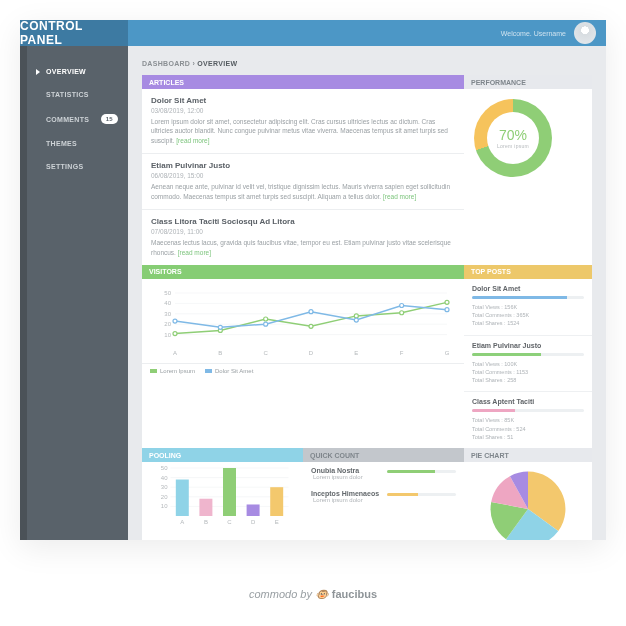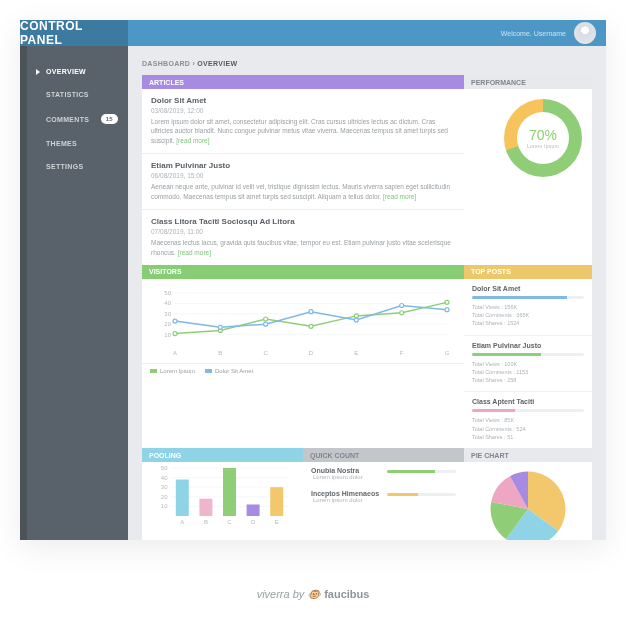--- a/index.html
+++ b/index.html
@@ -24,21 +24,21 @@
   .card{background:#fff;}
   .card-header{height:14px;display:flex;align-items:center;color:#fff;font-size:7px;font-weight:600;padding:0 7px;}
   .articles{grid-column:1 / span 2;}
   .art{padding:7px 9px 8px;border-bottom:1px solid #eceef0;}
   .art:last-child{border-bottom:none;}
   .art h3{font-size:8px;color:#5b6167;font-weight:700;margin-bottom:2px;}
   .art .date{font-size:6.5px;color:#aeb3b7;margin-bottom:3px;}
   .art p{font-size:6.5px;color:#9aa0a4;line-height:1.45;}
   .more{color:#7cc47c;}
   .perf{grid-column:3;}
-  .perf-body{display:flex;align-items:center;justify-content:flex-end;padding:10px;}
+  .perf-body{display:flex;align-items:center;justify-content:flex-start;padding:10px;}
   .donut{width:78px;height:78px;border-radius:50%; background:conic-gradient(#8fce76 0 252deg, #f6c35c 252deg 360deg); display:flex;align-items:center;justify-content:center;}
   .donut::before{content:"";position:absolute;}
   .donut-hole{width:52px;height:52px;border-radius:50%;background:#fff;display:flex;flex-direction:column;align-items:center;justify-content:center;}
   .donut-pct{font-size:14px;color:#8fce76;font-weight:500;}
   .donut-lbl{font-size:5px;color:#b5b9bc;letter-spacing:.3px;}
   .topposts{grid-column:3;}
   .tp-item{padding:6px 8px 7px;border-bottom:1px solid #eef0f2;}
   .tp-item:last-child{border-bottom:none;}
   .tp-item h4{font-size:7px;color:#606468;font-weight:700;margin-bottom:4px;}
   .bar-track{height:3px;background:#edf0f2;border-radius:2px;margin-bottom:4px;overflow:hidden;}
@@ -281,14 +281,14 @@
                 <path d="M50 50 L2.850211965022936 41.00569689988525 A48 48 0 0 1 26.87582364311763 7.9372793578945675 Z" fill="#eea6c2"></path>
                 <path d="M50 50 L26.87582364311763 7.9372793578945675 A48 48 0 0 1 49.99999999999999 2 Z" fill="#a78be2"></path>
               </svg>
           </div>
         </div>
       </div>
     </div>
   </div>
 </div>
 <div class="footer-credit">
-  <span>viverra by </span>🐵 <span class="fp">faucibus</span>
+  <span>commodo by </span>🐵 <span class="fp">faucibus</span>
 </div>
 
 </body></html>

